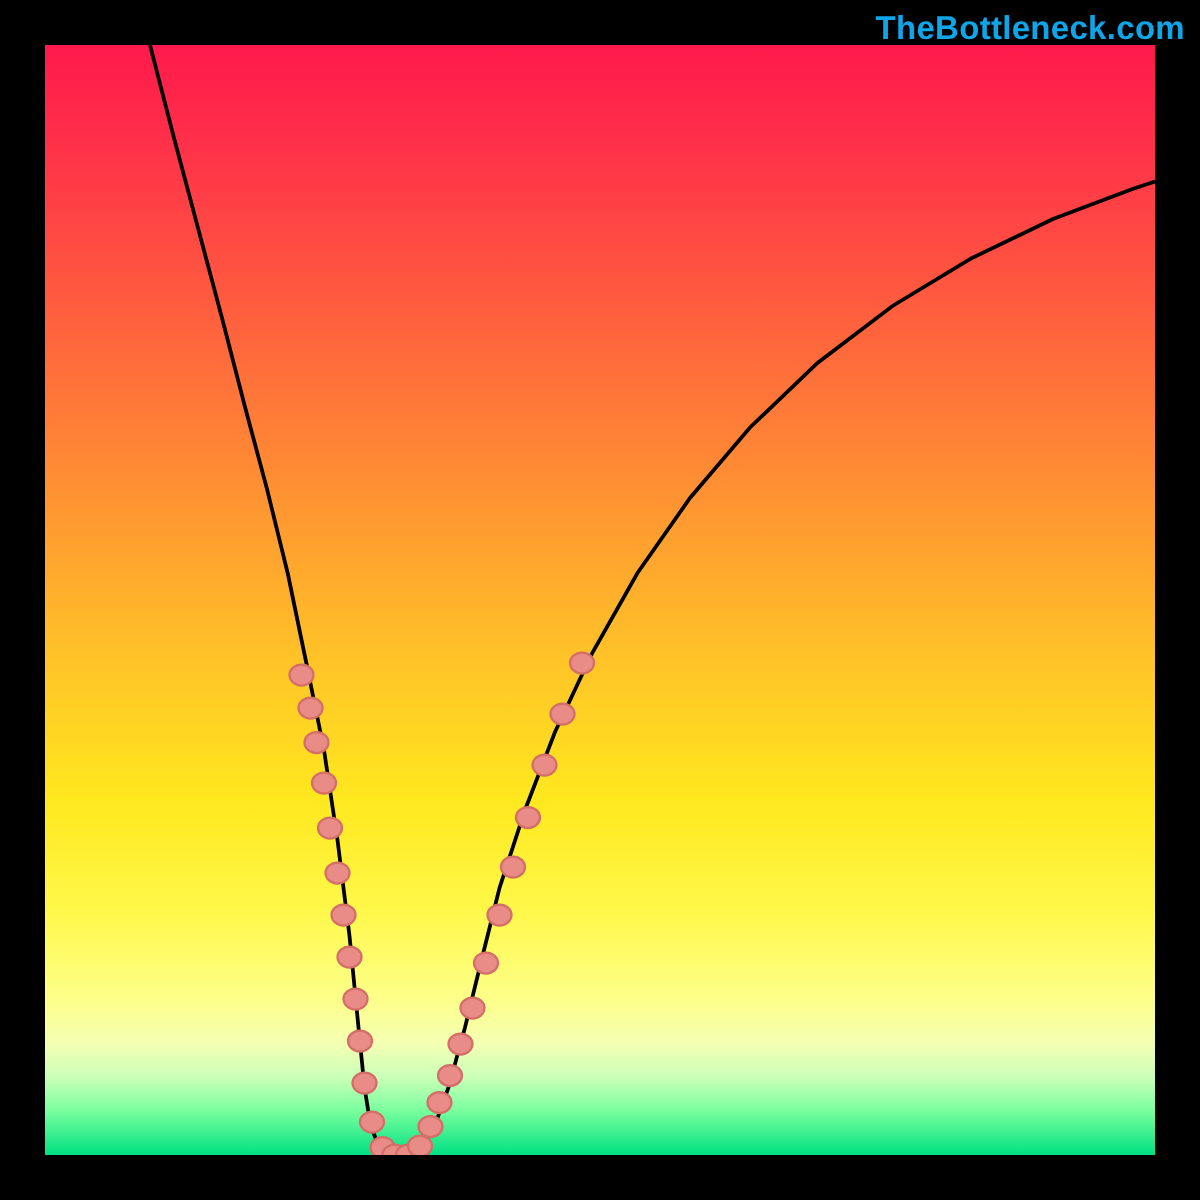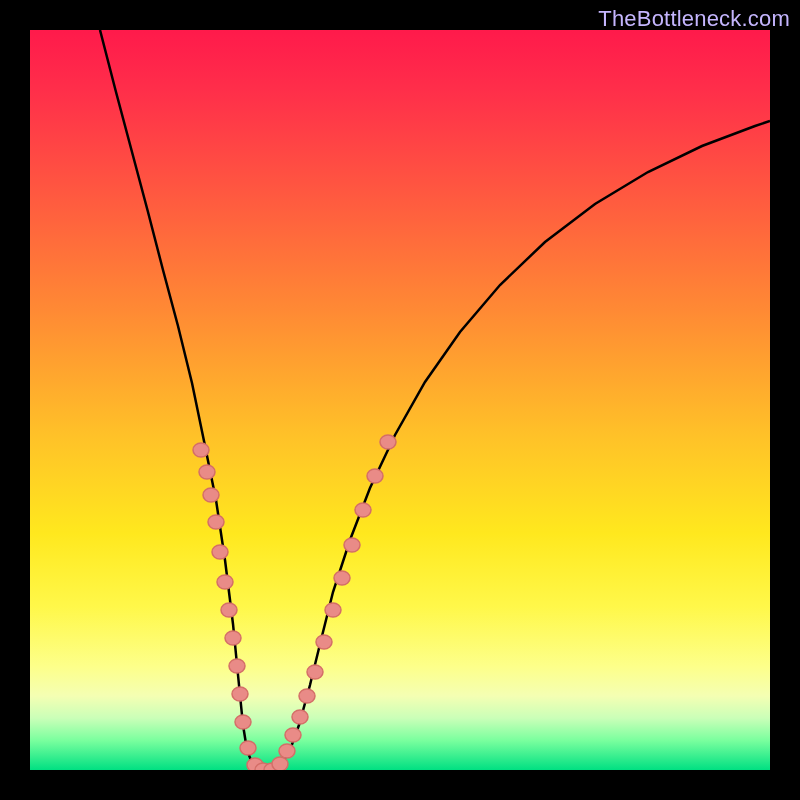--- a/index.html
+++ b/index.html
@@ -41,23 +41,23 @@
       #f4ffb3 90%,
       #caffb8 93%,
       #7aff9e 96%,
       #00e082 100%
     );
   }
   .watermark {
     position: absolute;
     top: 6px;
     right: 10px;
-    color: #c4b5fd;
+    color: #0ea5e9;
     font-size: 22px;
-    font-weight: 400;
+    font-weight: 700;
     letter-spacing: 0.2px;
     user-select: none;
     text-align: center;
   }
   svg.curve {
     position: absolute;
     inset: 0;
   }
   .marker {
     fill: #e98b87;

